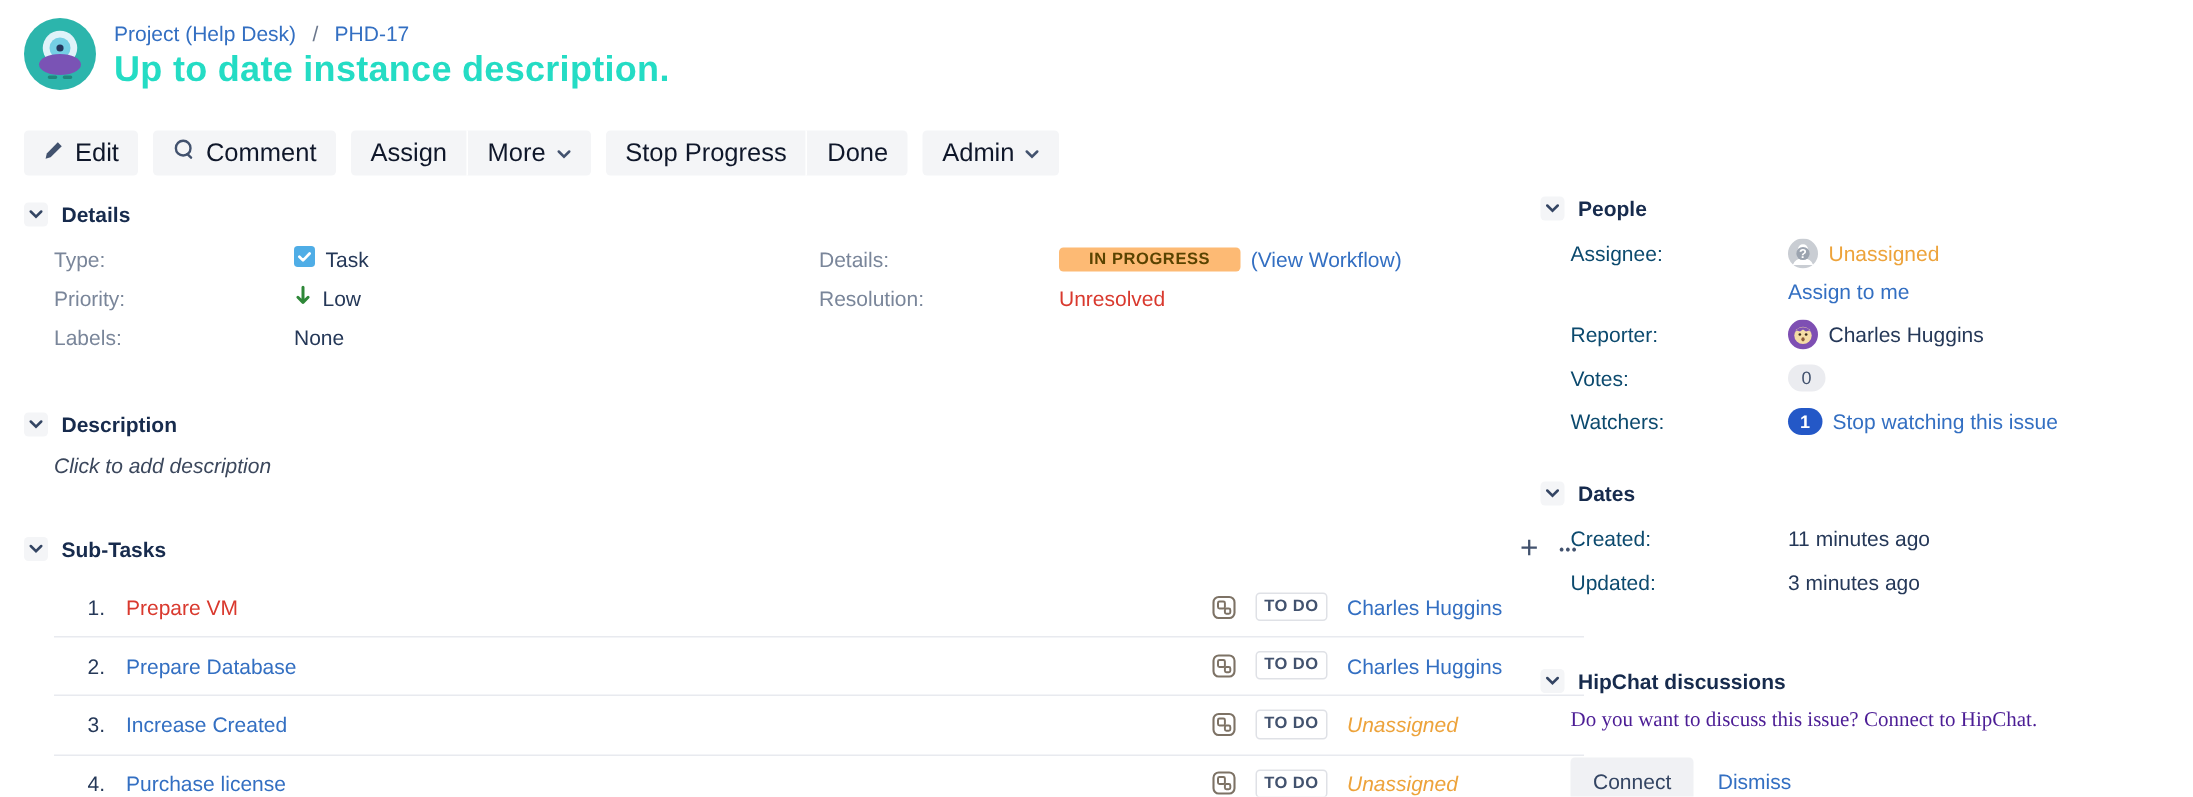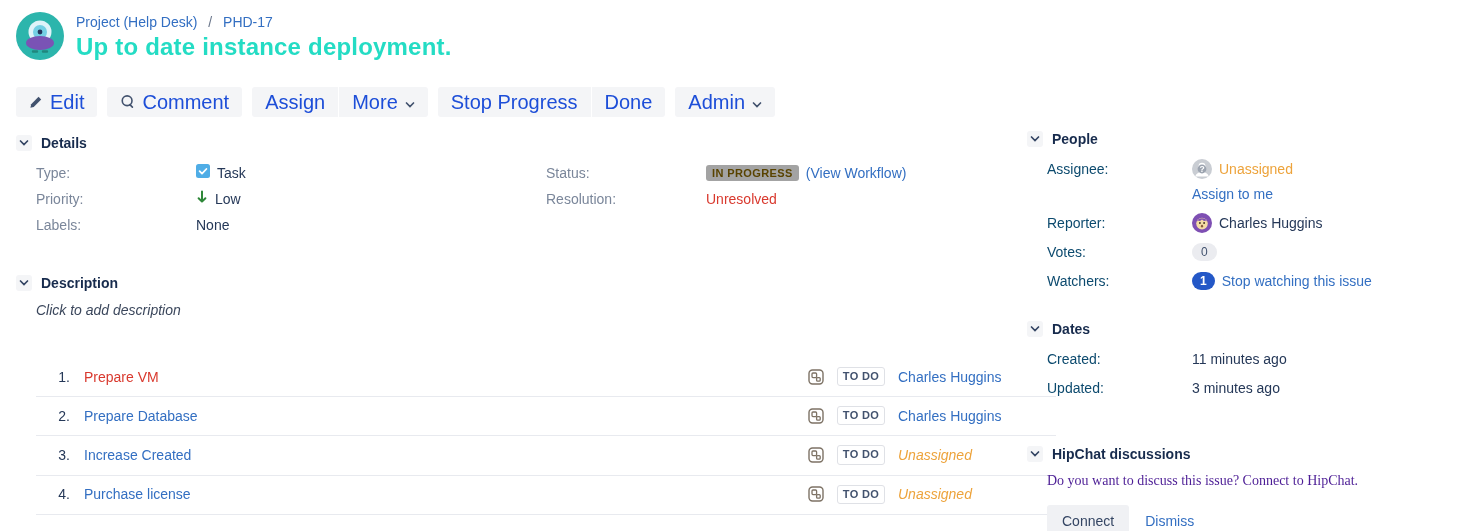--- a/index.html
+++ b/index.html
@@ -20,21 +20,21 @@
   .header-text { padding-top: 2px; }
   .breadcrumb { font-size: 14px; }
   .breadcrumb a { color: #336FC2; text-decoration: none; cursor: pointer; }
   .bc-sep { color: #6B778C; margin: 0 7px; }
   h1.issue-title { font-size: 24px; font-weight: 700; color: #24DCC4; margin-top: 3px; letter-spacing: .2px; }
 
   .toolbar { display: flex; gap: 10px; margin-top: 26px; align-items: center; }
   .tb-btn {
     display: inline-flex; align-items: center; gap: 7px;
     background: #F4F5F7; border: none; border-radius: 3px;
-    color: #1d4ed8; font-size: 20px; font-family: inherit;
+    color: #0f172a; font-size: 17px; font-family: inherit;
     padding: 7px 13px; height: 30px; cursor: pointer; white-space: nowrap;
   }
   .btn-group { display: inline-flex; }
   .btn-group .tb-btn { border-radius: 0; border-left: 1px solid #fff; }
   .btn-group .tb-btn:first-child { border-radius: 3px 0 0 3px; border-left: none; }
   .btn-group .tb-btn:last-child { border-radius: 0 3px 3px 0; }
 
   
   .section-heading {
     display: flex; align-items: center; gap: 9px;
@@ -46,22 +46,22 @@
   .details-section { margin-top: 18px; }
   .details-body { display: flex; margin-top: 12px; padding-left: 20px; }
   .details-col-a { width: 510px; }
   .details-col-b { flex: 1; }
   .field-row { display: flex; align-items: center; margin-bottom: 6px; min-height: 20px; line-height: 20px; }
   .field-label { width: 160px; color: #7A869A; flex: 0 0 160px; }
   .field-value { display: flex; align-items: center; gap: 7px; color: #253858; }
   .labels-row { margin-top: 5px; }
 
   .status-badge {
-    background: #a3a3a3; color: #594300; font-size: 11px; font-weight: 700;
-    padding: 3px 6px 2px; border-radius: 3px; letter-spacing: .4px; line-height: 1;
+    background: #fdba74; color: #594300; font-size: 11px; font-weight: 700;
+    padding: 3px 20px 2px; border-radius: 3px; letter-spacing: .4px; line-height: 1;
   }
   .workflow-link { color: #336FC2; text-decoration: none; cursor: pointer; }
   .resolution-value { color: #D9392E; }
 
   .description-section { margin-top: 34px; }
   .description-placeholder { margin: 11px 0 0 20px; font-style: italic; color: #3B475C; cursor: pointer; }
 
   .subtasks-section { margin-top: 40px; }
   .subtasks-header { display: flex; align-items: center; }
   .subtasks-header .section-heading { flex: 1; }
@@ -124,21 +124,21 @@
           <ellipse cx="24" cy="31" rx="14" ry="7" fill="#7A53B5"></ellipse>
           <path d="M17 39.5h4M27 39.5h4" stroke="#20877E" stroke-width="2.4" stroke-linecap="round"></path>
         </svg>
       </span>
       <div class="header-text">
         <nav class="breadcrumb">
           <a>Project (Help Desk)</a>
           <span class="bc-sep">/</span>
           <a>PHD-17</a>
         </nav>
-        <h1 class="issue-title">Up to date instance deployment.</h1>
+        <h1 class="issue-title">Up to date instance description.</h1>
       </div>
     </header>
 
     <div class="toolbar">
       <button class="tb-btn">
         <span>
           <svg width="14" height="14" viewBox="0 0 16 16">
               <path d="M10.9 2.1l3 3-8.5 8.5-3.8 1 .9-3.9z" fill="#42526E"></path>
             </svg>
         </span>
@@ -220,21 +220,21 @@
           </div>
           <div class="field-row labels-row">
             <span class="field-label">Labels:</span>
             <span class="field-value">
               <span>None</span>
             </span>
           </div>
         </div>
         <div class="details-col-b">
           <div class="field-row">
-            <span class="field-label">Status:</span>
+            <span class="field-label">Details:</span>
             <span class="field-value">
               <span class="status-badge">IN PROGRESS</span>
               <a class="workflow-link">(View Workflow)</a>
             </span>
           </div>
           <div class="field-row">
             <span class="field-label">Resolution:</span>
             <span class="field-value resolution-value">Unresolved</span>
           </div>
         </div>
@@ -247,20 +247,34 @@
           <svg width="10" height="8" viewBox="0 0 10 8">
               <path d="M1.5 2l3.5 3.5L8.5 2" stroke="#344563" stroke-width="1.7" fill="none" stroke-linecap="round"></path>
             </svg>
         </span>
         <span>Description</span>
       </div>
       <div class="description-placeholder">Click to add description</div>
     </section>
 
     <section class="subtasks-section">
+      <div class="subtasks-header">
+        <div class="section-heading">
+          <span class="chev-box">
+            <svg width="10" height="8" viewBox="0 0 10 8">
+                <path d="M1.5 2l3.5 3.5L8.5 2" stroke="#344563" stroke-width="1.7" fill="none" stroke-linecap="round"></path>
+              </svg>
+          </span>
+          <span>Sub-Tasks</span>
+        </div>
+        <div class="st-actions">
+          <span class="st-add">+</span>
+          <span class="st-options">•••</span>
+        </div>
+      </div>
 
       <div class="st-rows">
         <div class="st-row">
           <span class="st-num">1.</span>
           <a class="st-title red">Prepare VM</a>
           <span class="st-icon">
             <svg width="16" height="16" viewBox="0 0 16 16">
                 <rect x="1" y="1" width="14" height="14" rx="3.5" fill="none" stroke="#7D7265" stroke-width="1.4"></rect>
                 <rect x="4" y="4" width="4.6" height="4.6" rx="1" fill="none" stroke="#7D7265" stroke-width="1.3"></rect>
                 <rect x="8.6" y="8.6" width="3.6" height="3.6" rx="1" fill="none" stroke="#7D7265" stroke-width="1.3"></rect>

